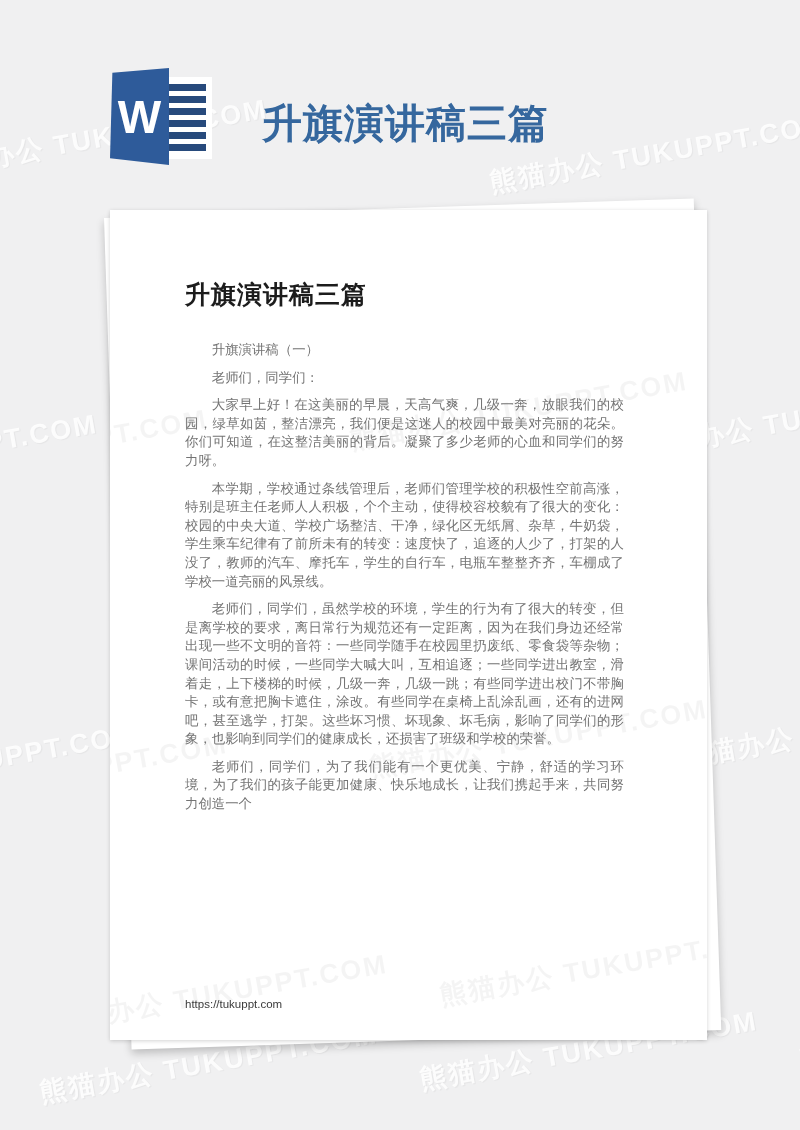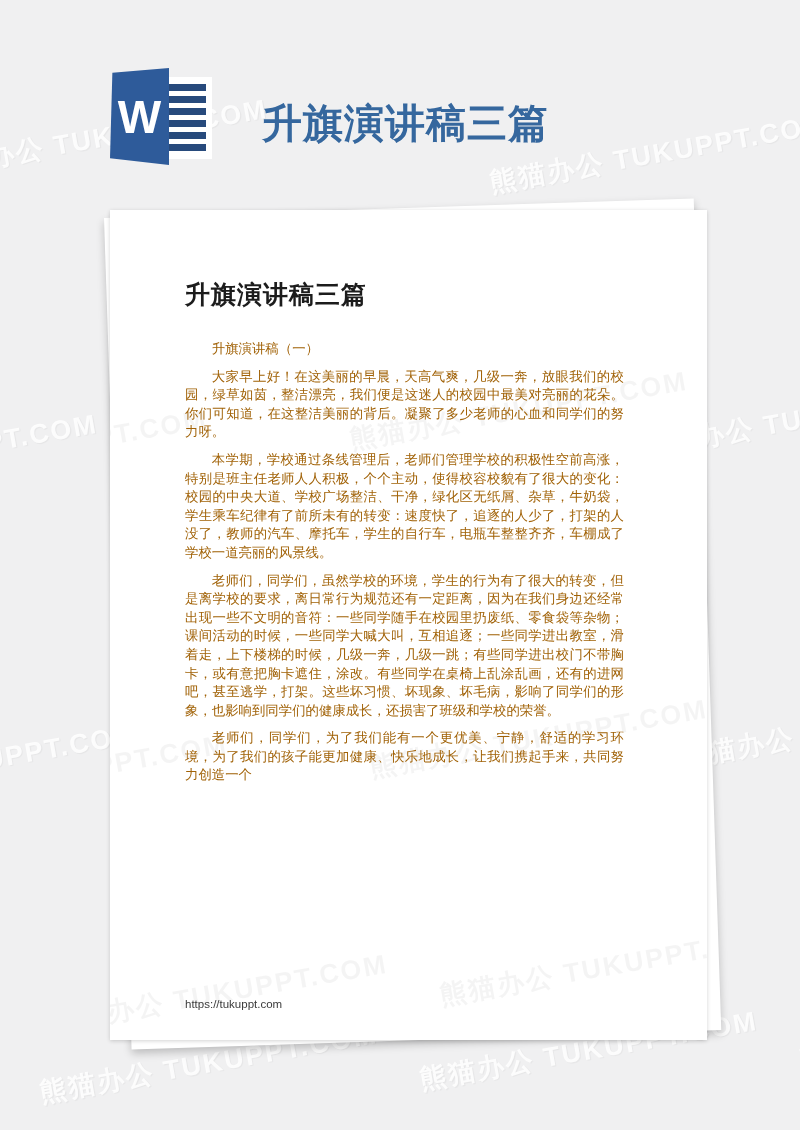--- a/index.html
+++ b/index.html
@@ -31,22 +31,22 @@
   
   .back-page{position:absolute;left:104px;top:218px;width:590px;height:832px;background:#ffffff;
       transform:rotate(-1.9deg);transform-origin:0 0;
       box-shadow:0 4px 9px rgba(0,0,0,0.22);}
   .page{position:absolute;left:110px;top:210px;width:597px;height:830px;background:#ffffff;
       box-shadow:0 1px 4px rgba(0,0,0,0.18);overflow:hidden;}
   .doc{position:absolute;left:0;top:0;right:0;bottom:0;padding:68px 67px 0 75px;box-sizing:border-box;}
 
   .doc-title{font-family:"Liberation Serif","DejaVu Serif",serif;font-weight:bold;
       font-size:25px;color:#1c1c1c;margin:0 0 30px 0;letter-spacing:1px;}
-  .para{font-family:Liberation Mono, monospace;font-size:13.4px;line-height:18.6px;
-      color:#a16207;text-align:justify;text-indent:2em;margin:0 16px 9px 0;}
+  .para{font-family:Liberation Serif, serif;font-size:13.4px;line-height:18.6px;
+      color:#737373;text-align:justify;text-indent:2em;margin:0 16px 9px 0;}
   .doc-footer{position:absolute;left:75px;bottom:30px;font-size:11.5px;color:#3a3a3a;
       font-family:Liberation Sans, sans-serif;}
 </style>
 </head>
 <body>
 
 <div class="canvas" style="--accent: #35679e; --word-panel: #2e5b9a; --word-stripes: #274a7c; background: rgb(240, 240, 241);">
 
   <div id="wm-bg">
       <div class="wm wm-bg" style="left: -70px; top: 150px;">熊猫办公 TUKUPPT.COM</div>
@@ -85,20 +85,21 @@
         <div class="wm wm-page" style="left: -220px; top: 575px;">熊猫办公 TUKUPPT.COM</div>
         <div class="wm wm-page" style="left: 260px; top: 540px;">熊猫办公 TUKUPPT.COM</div>
         <div class="wm wm-page" style="left: -60px; top: 795px;">熊猫办公 TUKUPPT.COM</div>
         <div class="wm wm-page" style="left: 330px; top: 768px;">熊猫办公 TUKUPPT.COM</div>
       </div>
 
     <div class="doc">
       <h1 class="doc-title">升旗演讲稿三篇</h1>
       <div id="doc-paragraphs">
           <p class="para">升旗演讲稿（一）</p>
+          <p class="para">老师们，同学们：</p>
           <p class="para">大家早上好！在这美丽的早晨，天高气爽，几级一奔，放眼我们的校园，绿草如茵，整洁漂亮，我们便是这迷人的校园中最美对亮丽的花朵。你们可知道，在这整洁美丽的背后。凝聚了多少老师的心血和同学们的努力呀。</p>
           <p class="para">本学期，学校通过条线管理后，老师们管理学校的积极性空前高涨，特别是班主任老师人人积极，个个主动，使得校容校貌有了很大的变化：校园的中央大道、学校广场整洁、干净，绿化区无纸屑、杂草，牛奶袋，学生乘车纪律有了前所未有的转变：速度快了，追逐的人少了，打架的人没了，教师的汽车、摩托车，学生的自行车，电瓶车整整齐齐，车棚成了学校一道亮丽的风景线。</p>
           <p class="para">老师们，同学们，虽然学校的环境，学生的行为有了很大的转变，但是离学校的要求，离日常行为规范还有一定距离，因为在我们身边还经常出现一些不文明的音符：一些同学随手在校园里扔废纸、零食袋等杂物；课间活动的时候，一些同学大喊大叫，互相追逐；一些同学进出教室，滑着走，上下楼梯的时候，几级一奔，几级一跳；有些同学进出校门不带胸卡，或有意把胸卡遮住，涂改。有些同学在桌椅上乱涂乱画，还有的进网吧，甚至逃学，打架。这些坏习惯、坏现象、坏毛病，影响了同学们的形象，也影响到同学们的健康成长，还损害了班级和学校的荣誉。</p>
           <p class="para">老师们，同学们，为了我们能有一个更优美、宁静，舒适的学习环境，为了我们的孩子能更加健康、快乐地成长，让我们携起手来，共同努力创造一个</p>
         </div>
     </div>
 
     <div class="doc-footer">https://tukuppt.com</div>
   </div>
 

